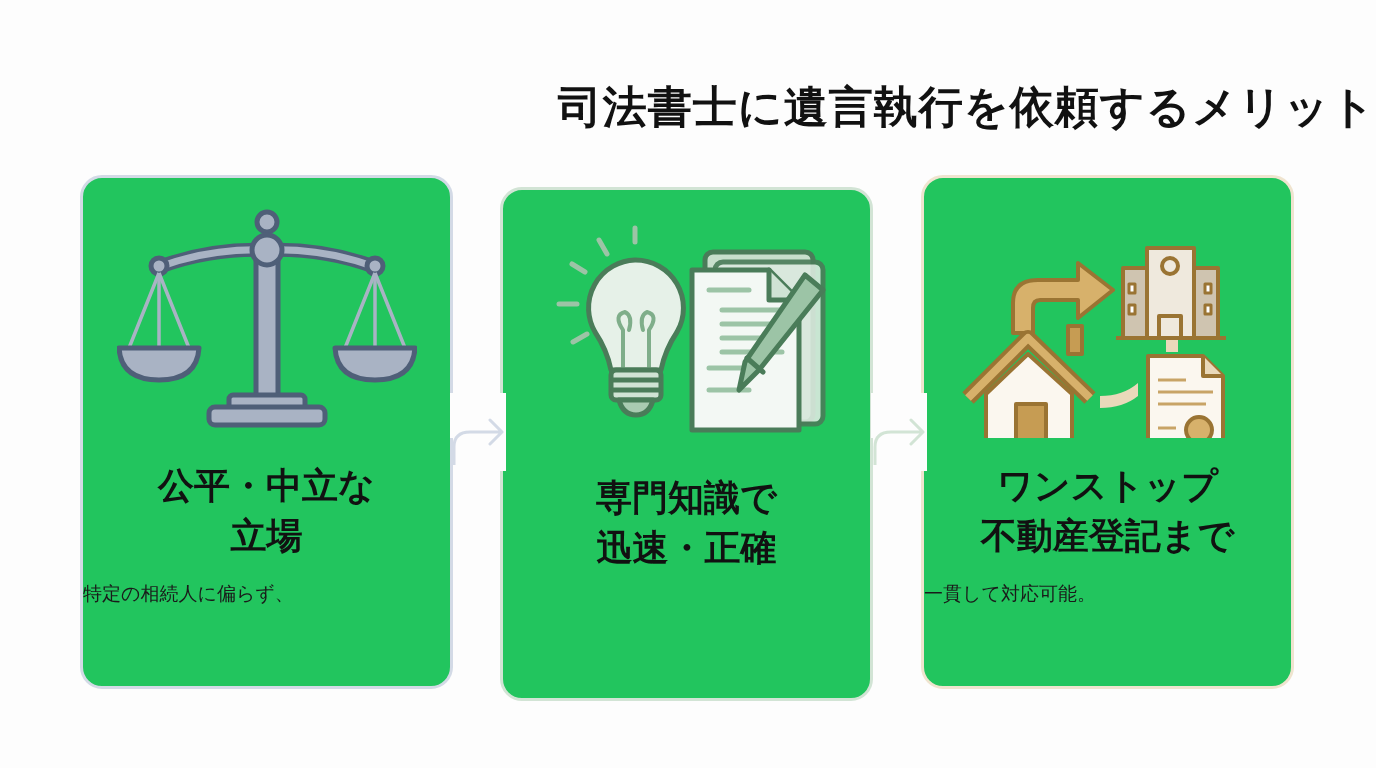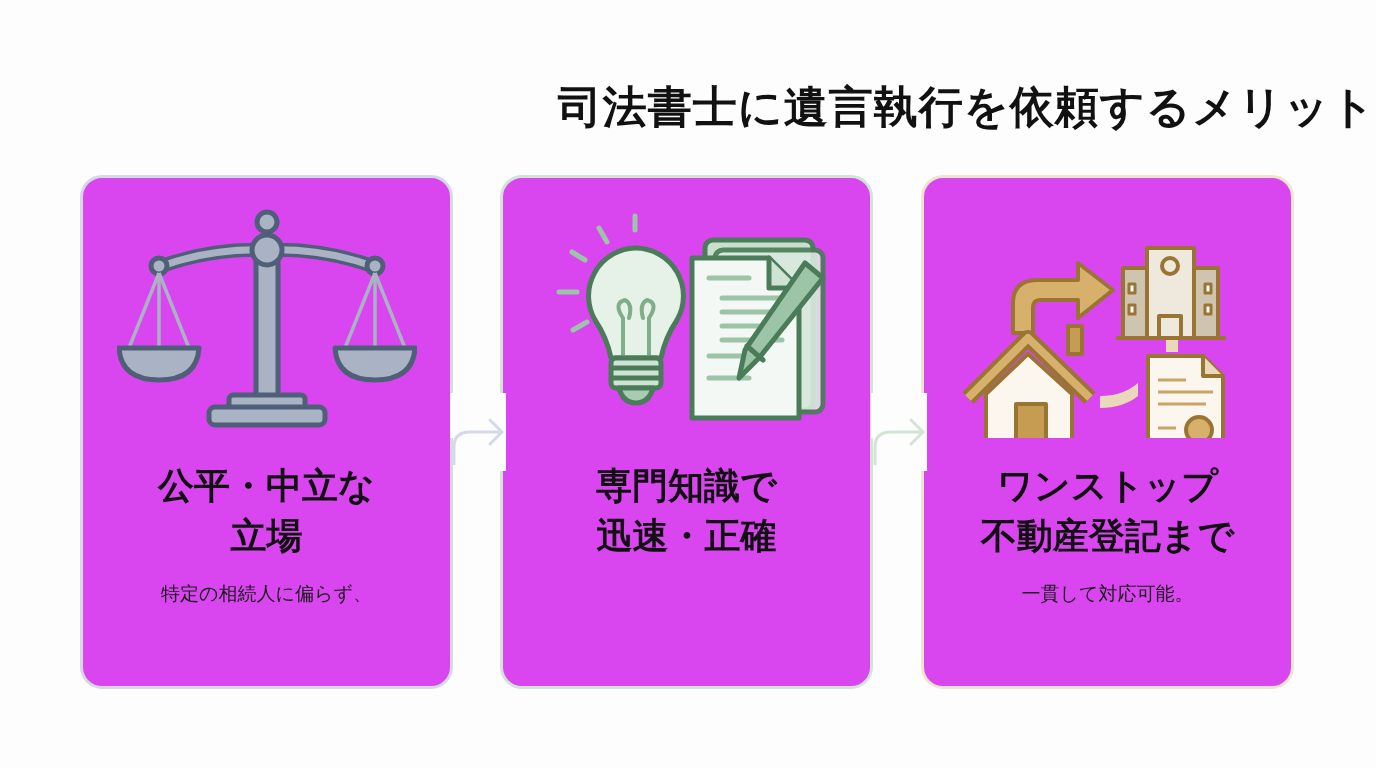--- a/index.html
+++ b/index.html
@@ -10,40 +10,40 @@
     position: relative;
     color: #111;
   }
   .title {
     position: absolute; left: 0; top: 78px; width: 1376px;
     text-align: right; font-size: 44px; font-weight: bold;
     letter-spacing: 1px; color: #111;
   }
   .card {
     position: absolute; top: 175px; width: 373px; height: 514px;
-    border: 3px solid; border-radius: 22px; background: #d946ef;
+    border: 3px solid; border-radius: 22px; background: #22c55e;
     box-sizing: border-box;
   }
   .card.c1 { left: 80px; border-color: #d3dae6; }
-  .card.c2 { left: 500px; border-color: #d2e4d5; }
+  .card.c2 { left: 500px; border-color: #d2e4d5; margin-top: 12px; }
   .card.c3 { left: 921px; border-color: #efe4cf; }
   .gap {
     position: absolute; width: 8px; background: #fdfdfd;
   }
   .icon {
     position: absolute; left: 50%; transform: translateX(-50%);
     top: 30px; width: 300px; height: 230px;
   }
   .heading {
     position: absolute; left: 0; width: 100%; top: 283px;
     text-align: center; font-size: 36px; font-weight: bold; line-height: 50px;
   }
   .desc {
     position: absolute; left: 0; width: 100%; top: 397px;
-    text-align: center; font-size: 19px; line-height: 36px; color: #1a1a1a;
+    font-size: 19px; line-height: 36px; color: #1a1a1a;
   }
   .connector { position: absolute; }
 </style>
 </head>
 <body>
 
 <div class="title">司法書士に遺言執行を依頼するメリット</div>
 
 <div class="card c1">
   <svg class="icon" viewBox="0 0 300 230">

